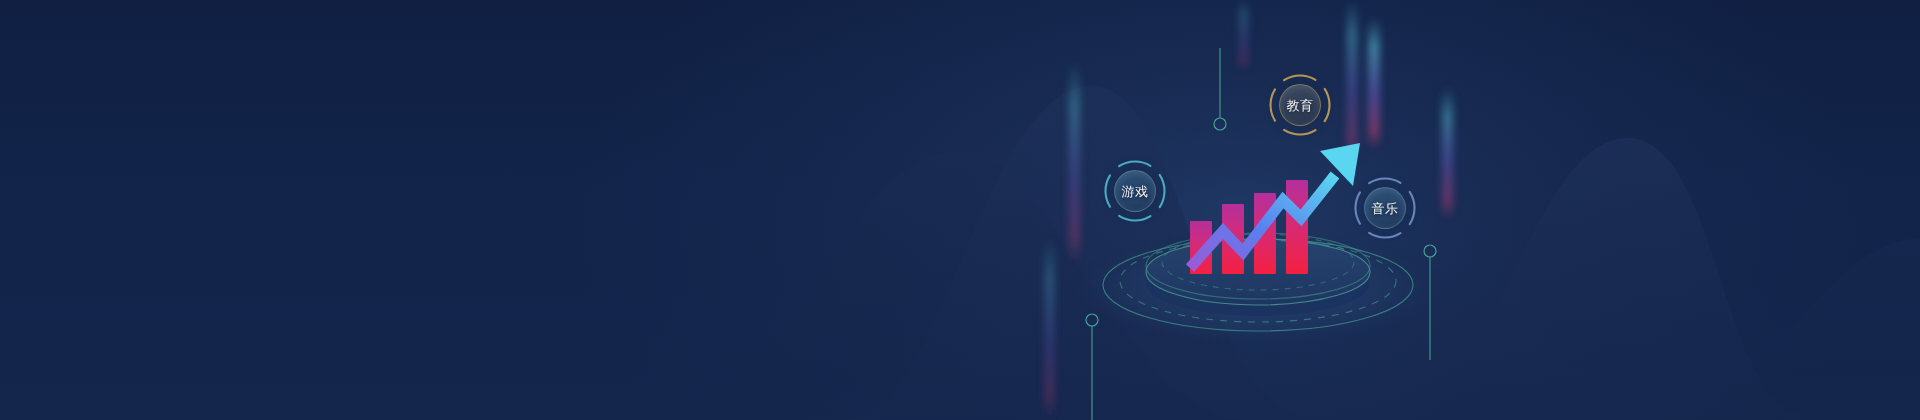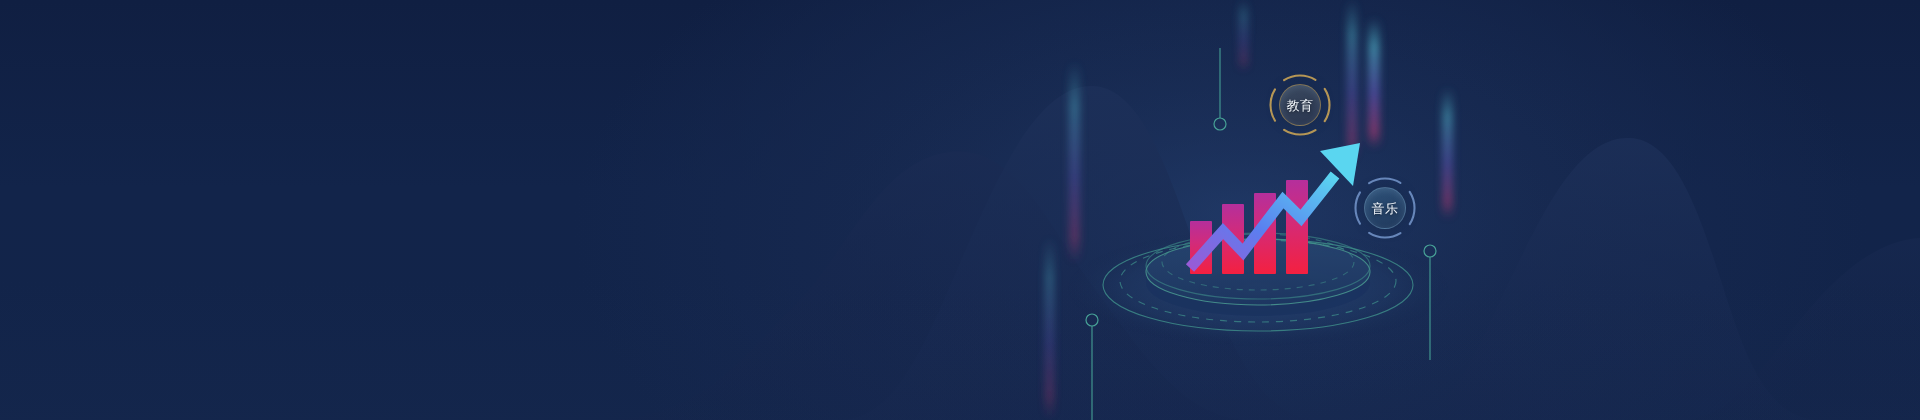--- a/index.html
+++ b/index.html
@@ -187,20 +187,28 @@
       <rect x="1254" y="193" width="22" height="81" rx="1" fill="url(#barGrad)"></rect>
       <rect x="1286" y="180" width="22" height="94" rx="1" fill="url(#barGrad)"></rect>
     </g>
 
     <g>
       <polyline points="1190,268 1223,231 1243,252 1283,200 1301,218 1335,175" fill="none" stroke="url(#arrowGrad)" stroke-width="11" stroke-linejoin="miter" stroke-linecap="butt"></polyline>
       <polygon points="1360,143 1353,186 1320,151" fill="#5ad6f0"></polygon>
     </g>
   </svg>
 
+  <div class="badge" style="--x:1135px; --y:191px; --sz:64px; --dsz:42px;">
+    <svg class="ring" viewBox="0 0 64 64">
+      <circle cx="32" cy="32" r="29.5" fill="none" stroke="#4fb6cf" stroke-width="2.1" stroke-dasharray="33 13" stroke-dashoffset="16" stroke-linecap="round" opacity=".95"></circle>
+    </svg>
+    <div class="disc">
+      <span class="lbl">游戏</span>
+    </div>
+  </div>
 
   <div class="badge" style="--x:1385px; --y:208px; --sz:64px; --dsz:42px;">
     <svg class="ring" viewBox="0 0 64 64">
       <circle cx="32" cy="32" r="29.5" fill="none" stroke="#6f8fc4" stroke-width="2.1" stroke-dasharray="33 13" stroke-dashoffset="16" stroke-linecap="round" opacity=".95"></circle>
     </svg>
     <div class="disc">
       <span class="lbl">音乐</span>
     </div>
   </div>
 

